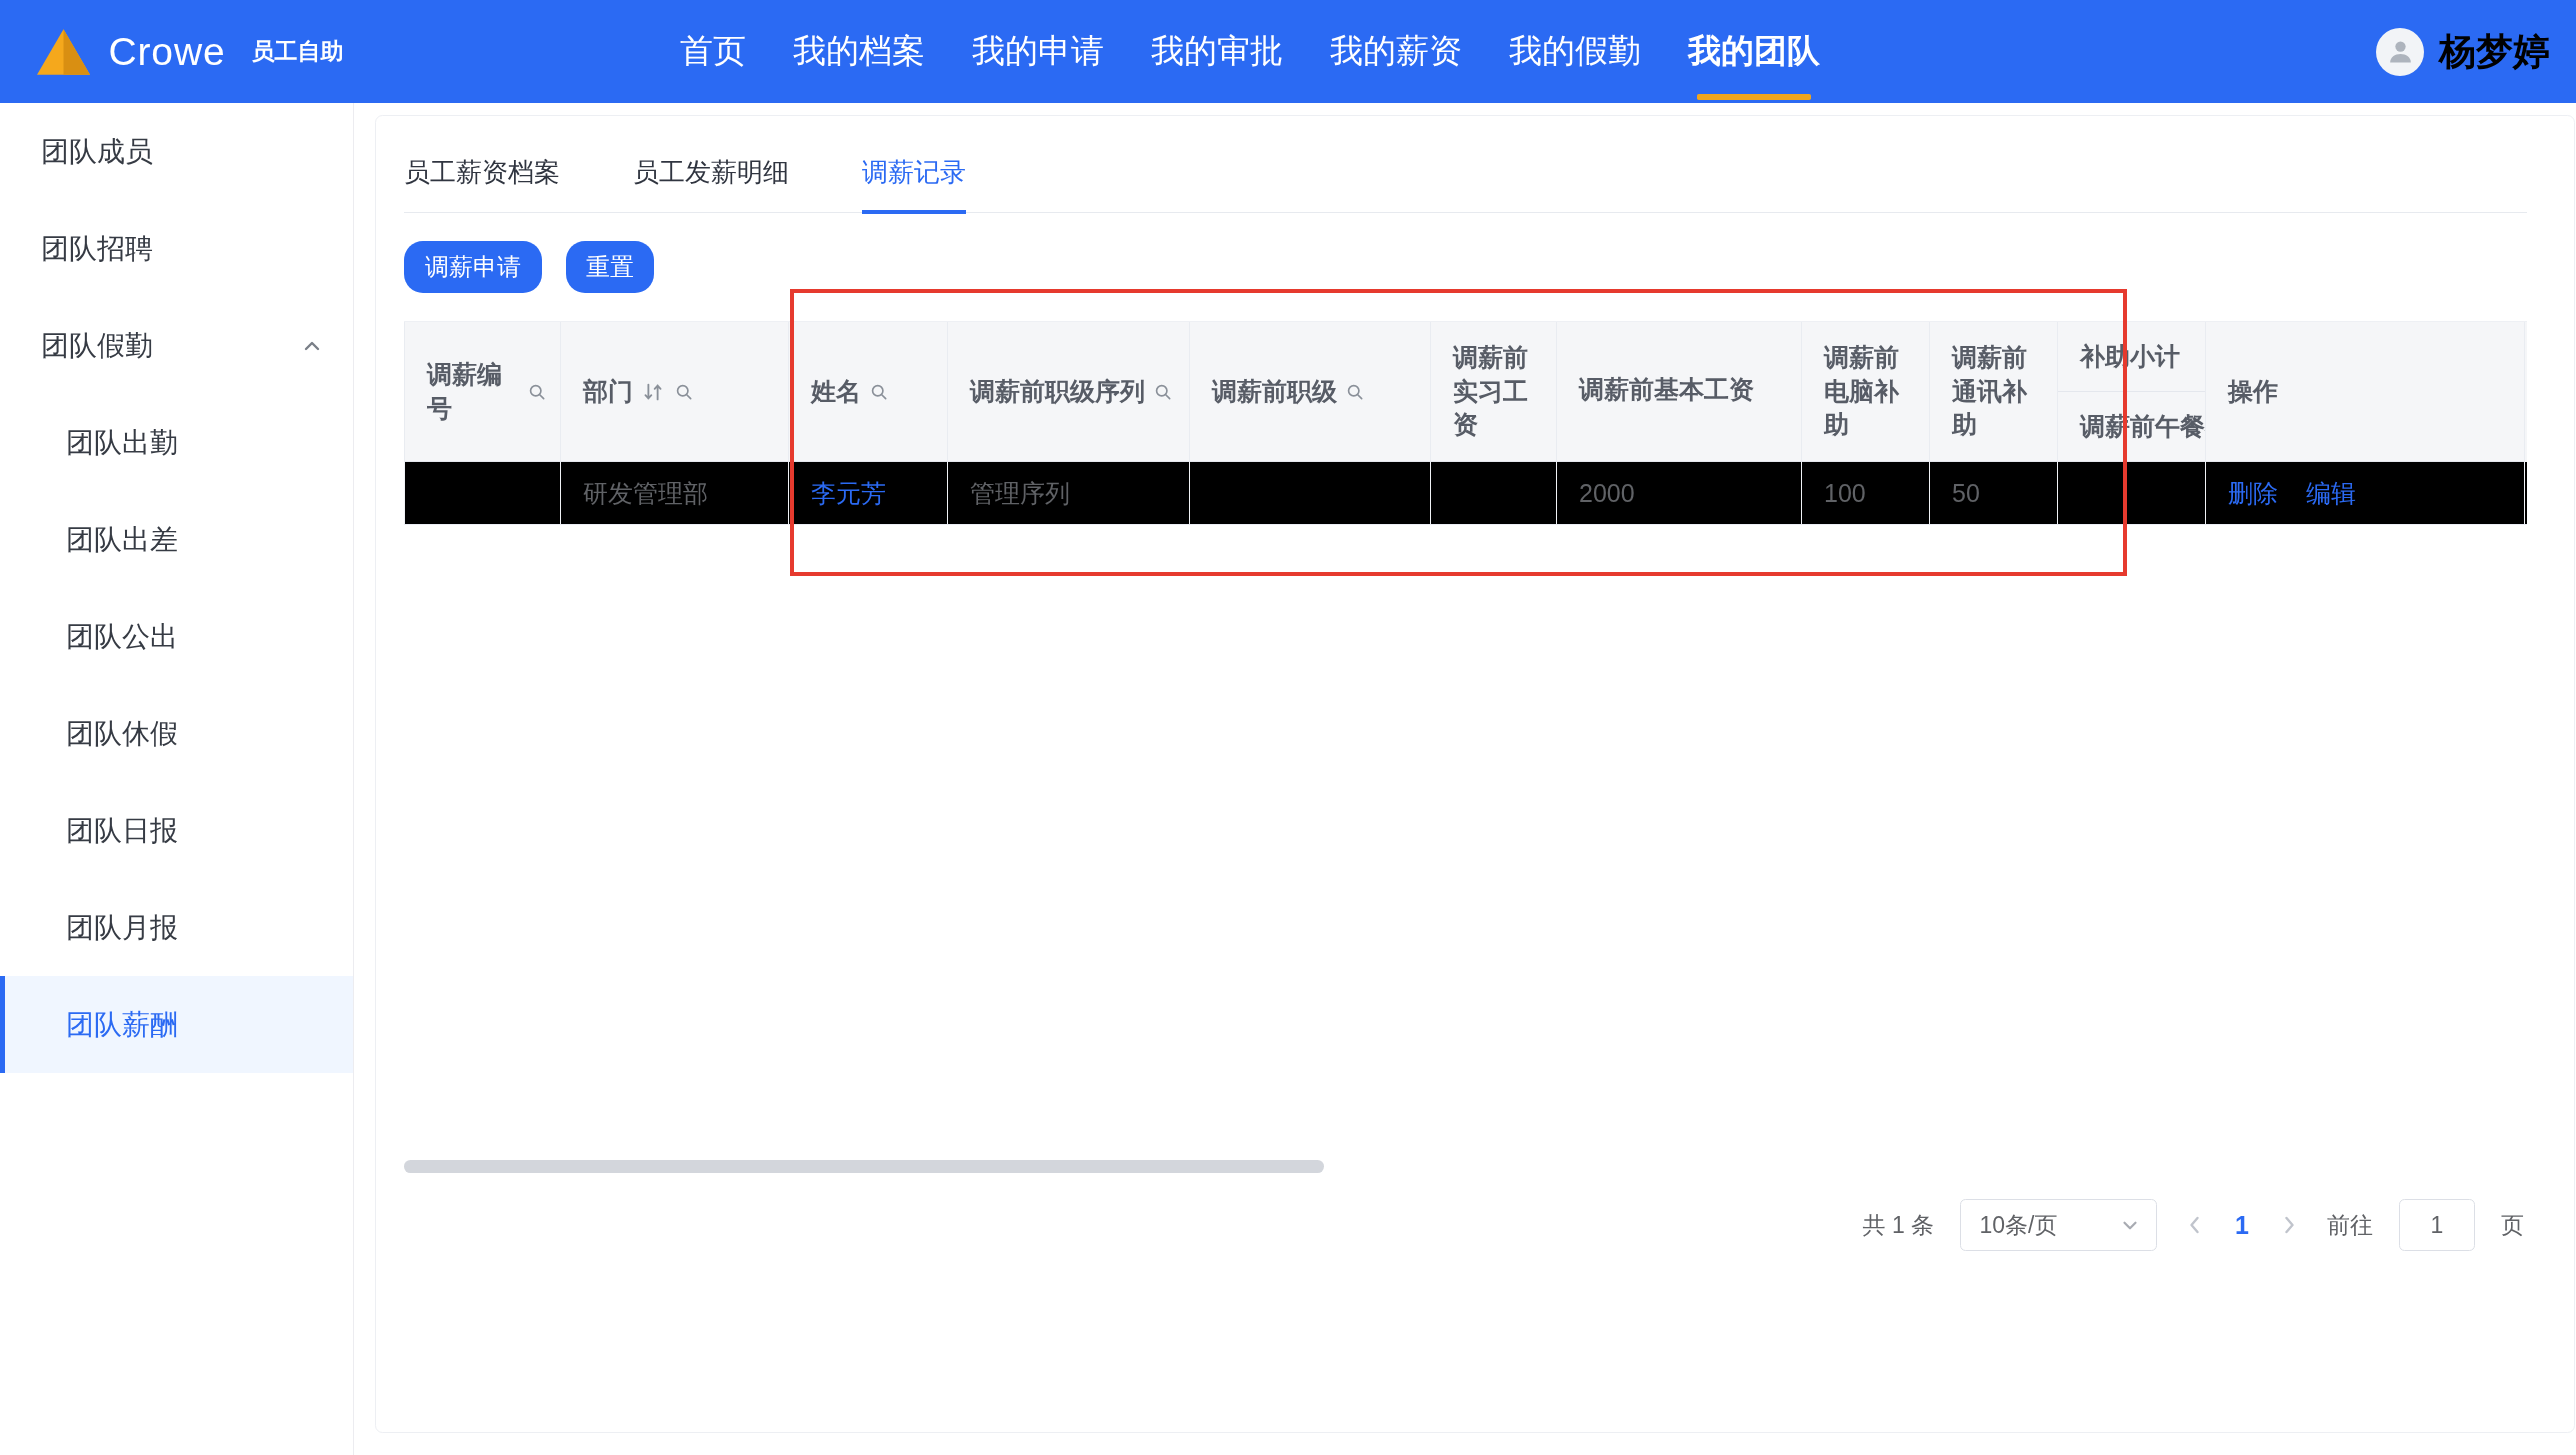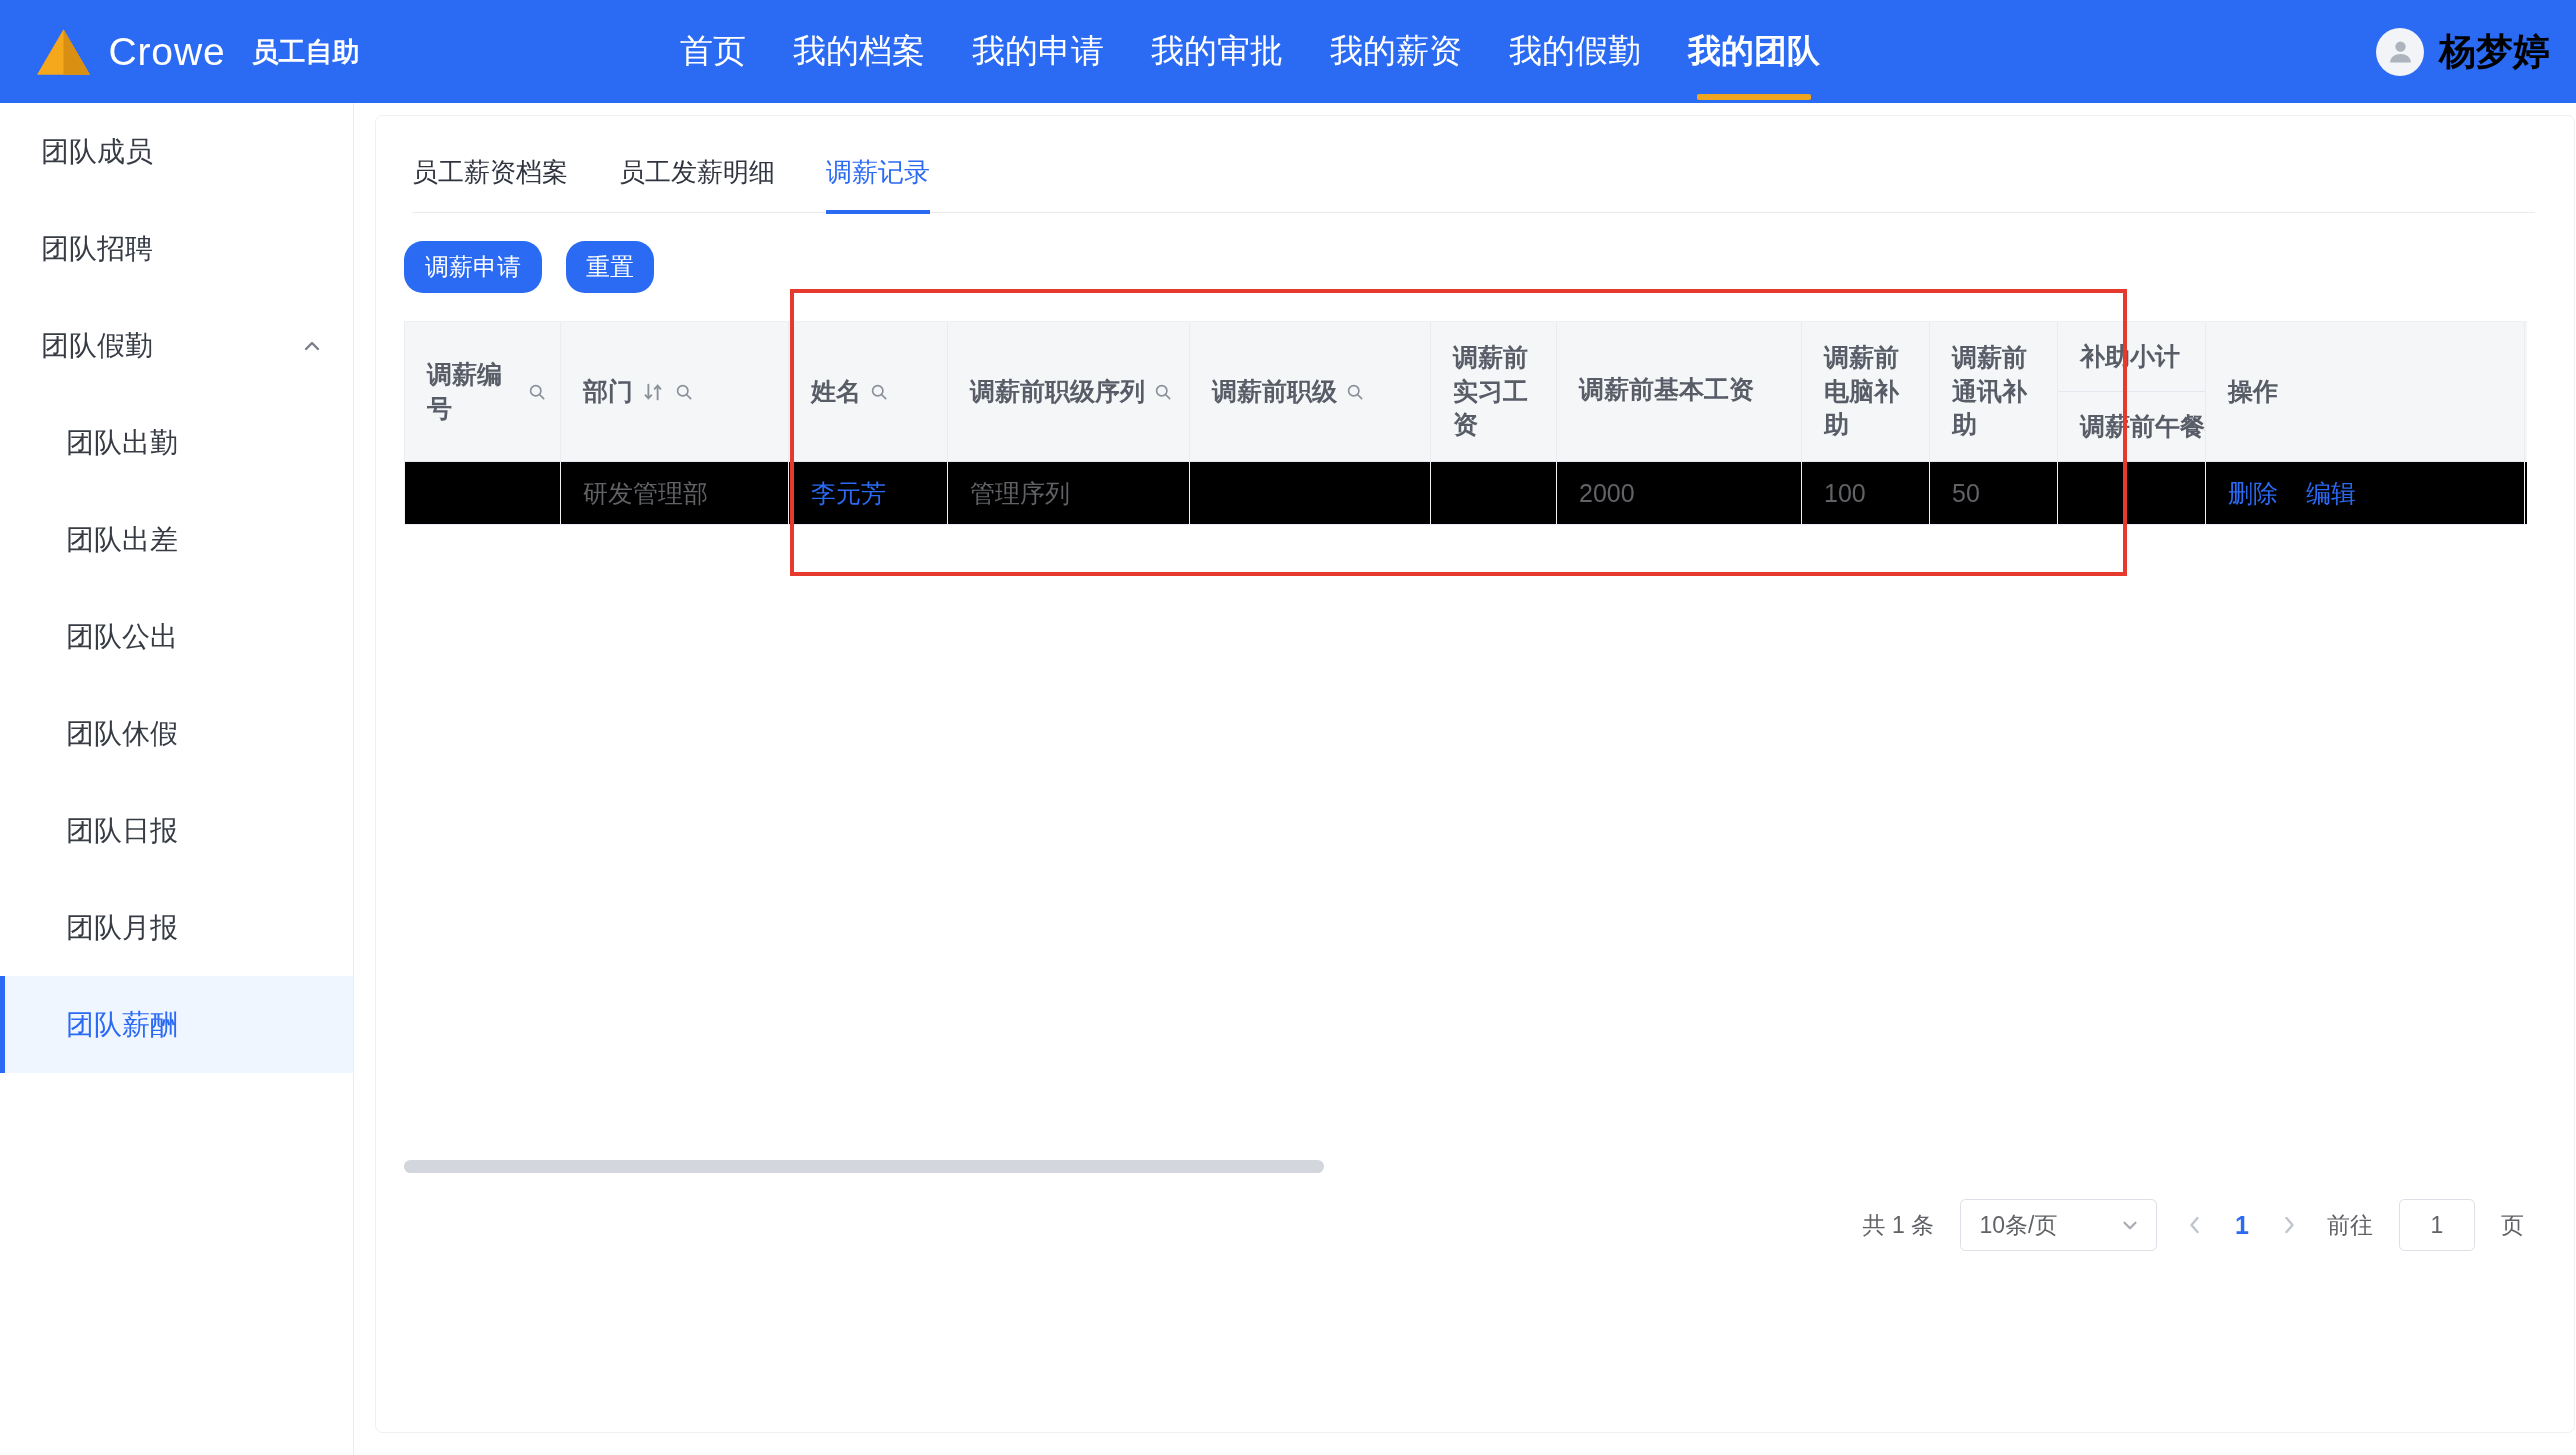--- a/index.html
+++ b/index.html
@@ -7,41 +7,41 @@
   body {
     position:relative; overflow:hidden; background:#ffffff;
     font-family:"Liberation Sans", sans-serif; color:#606266;
   }
 
   
   .topnav { position:absolute; top:0; left:0; width:2576px; height:103px; background:#2b6af3; display:flex; align-items:center; z-index:10; }
   .brand { display:flex; align-items:center; margin-left:37px; }
   .logo { width:53px; height:46px; margin-right:18.4px; display:flex; }
   .brand-name { color:#ffffff; font-size:39px; font-weight:500; letter-spacing:0.9px; }
-  .app-title { color:#ffffff; font-size:27px; font-weight:700; margin-left:26px; }
+  .app-title { color:#ffffff; font-size:23px; font-weight:700; margin-left:26px; }
   .mainnav { position:absolute; left:680px; top:0; height:103px; display:flex; gap:47px; align-items:center; }
   .nav-item { position:relative; color:#ffffff; font-size:33px; height:103px; display:flex; align-items:center; cursor:pointer; white-space:nowrap; }
   .nav-item.active span { font-weight:700; }
   .nav-item.active::after { content:""; position:absolute; left:7%; right:7%; bottom:2.8px; height:6.4px; background:#efa51e; border-radius:1.8px; }
   .user { position:absolute; right:26px; top:0; height:103px; display:flex; align-items:center; gap:14.7px; }
   .avatar { width:48px; height:48px; border-radius:50%; background:#f2f4f7; display:flex; align-items:center; justify-content:center; }
   .user-name { color:#000000; font-size:37px; font-weight:700; }
 
   
   .sidebar { position:absolute; top:103px; left:0; width:354px; bottom:0; background:#ffffff; border-right:0.9px solid #ececf0; z-index:5; }
   .side-item { height:97px; display:flex; align-items:center; padding-left:41px; font-size:28px; color:#363b44; position:relative; cursor:pointer; }
   .side-item.child { padding-left:66px; }
   .side-item.active { color:#2b6af3; background:#f0f6ff; }
   .side-item.active::before { content:""; position:absolute; left:0; top:0; bottom:0; width:4.6px; background:#2b6af3; }
   .side-item .chev { position:absolute; right:29.5px; display:flex; }
 
   
   .card { position:absolute; left:375px; top:115px; width:2200px; height:1318px; background:#ffffff; border:0.9px solid #edeff3; border-radius:7.4px; }
 
-  .tabs { display:flex; gap:51px; padding:39px 0 0 0; margin-left:36px; width:2123px; border-bottom:1.8px solid #e7eaef; }
+  .tabs { display:flex; gap:73px; padding:39px 0 0 0; margin-left:28px; width:2123px; border-bottom:1.8px solid #e7eaef; }
   .tab { font-size:26px; color:#303540; padding-bottom:22px; position:relative; cursor:pointer; white-space:nowrap; }
   .tab.active { color:#2b6af3; }
   .tab.active::after { content:""; position:absolute; left:0; right:0; bottom:-1.8px; height:3.7px; background:#2b6af3; }
 
   .toolbar { display:flex; gap:24px; margin:28px 0 0 28px; }
   .btn { height:52px; border-radius:19px; background:#2b6af3; color:#ffffff; font-size:24px; display:flex; align-items:center; justify-content:center; border:none; cursor:pointer; }
   .btn.apply { width:138px; }
   .btn.reset { width:88px; }
 
   

